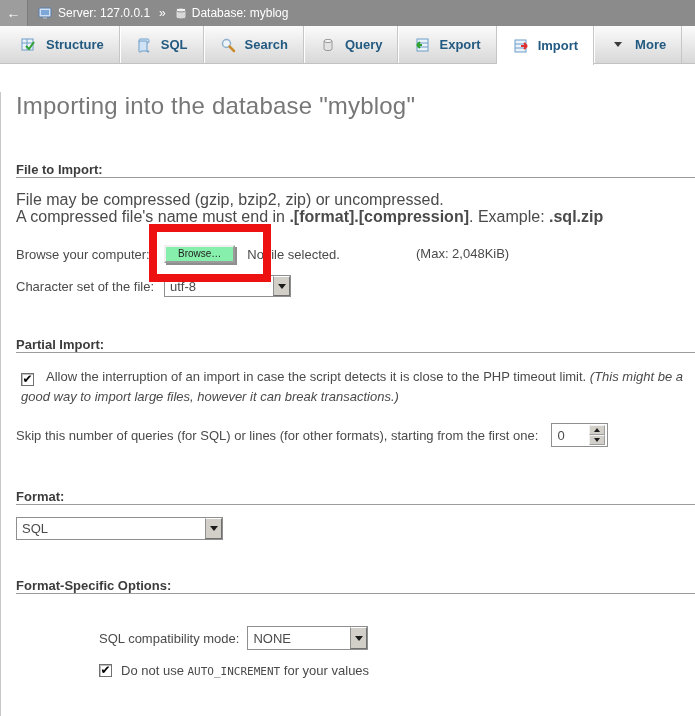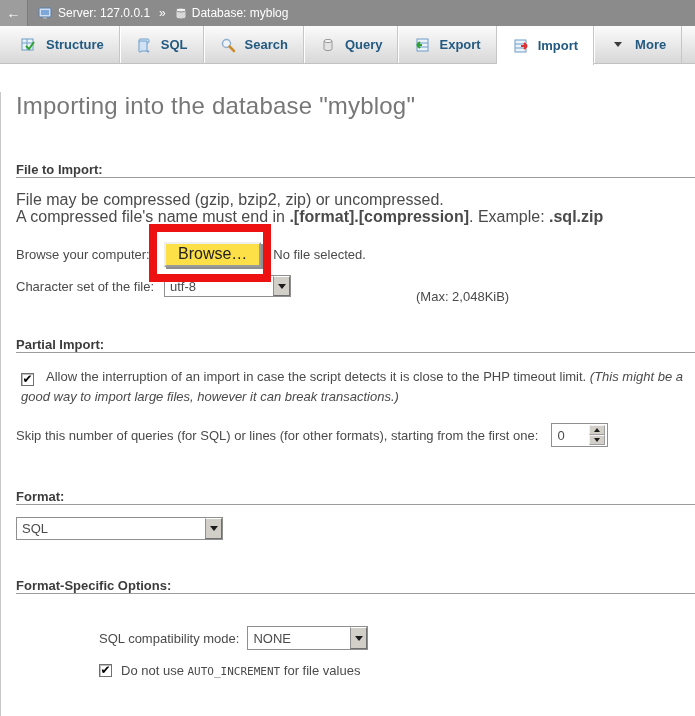--- a/index.html
+++ b/index.html
@@ -60,26 +60,26 @@
   .mt-fso         { margin-top:38px; }
 
   .para { font-size:16px; line-height:17px; margin-top:13px; color:#4a4a4a; }
   .b { font-weight:bold; }
   .row { display:flex; align-items:center; font-size:13px; position:relative; }
 
   
   .browse-row { margin-top:18px; height:22px; }
   .lbl148 { width:148px; flex:0 0 auto; }
   .btn-browse {
-    background:#fde047; border:2px outset #efefef; padding:1px 12px 2px 12px;
-    font-size:16px; color:#222; font-family:"Liberation Sans",sans-serif;
+    background:#86efac; border:2px outset #efefef; padding:1px 12px 2px 12px;
+    font-size:10px; color:#222; font-family:"Liberation Sans",sans-serif;
     box-shadow:2px 2px 0 #8e8e8e; cursor:pointer;
   }
   .nofile { margin-left:12px; }
-  .maxsize { position:absolute; left:400px; top:3px;margin-top:43px; }
+  .maxsize { position:absolute; left:400px; top:3px; }
 
   
   .xselect {
     height:22px; background:#fff; border:1px solid #8f8f8f;
     display:flex; align-items:center; justify-content:space-between;
     font-size:13px; cursor:pointer;
   }
   .xselect .val { padding-left:5px; overflow:hidden; white-space:nowrap; }
   .xselect .arrowbtn {
     width:17px; height:100%; background:#d2cfc9; border-left:1px solid #8f8f8f;
@@ -300,16 +300,16 @@
       <span class="arrowbtn">
           <span class="tri-down"></span>
         </span>
     </div>
   </div>
 
   <div class="row autoinc-row">
     <span class="cb">
         <span>✔</span>
       </span>
-    <span><span>Do not use </span><span class="mono">AUTO_INCREMENT</span><span> for file values</span></span>
+    <span><span>Do not use </span><span class="mono">AUTO_INCREMENT</span><span> for your values</span></span>
   </div>
 
 </div>
 
 </body></html>

